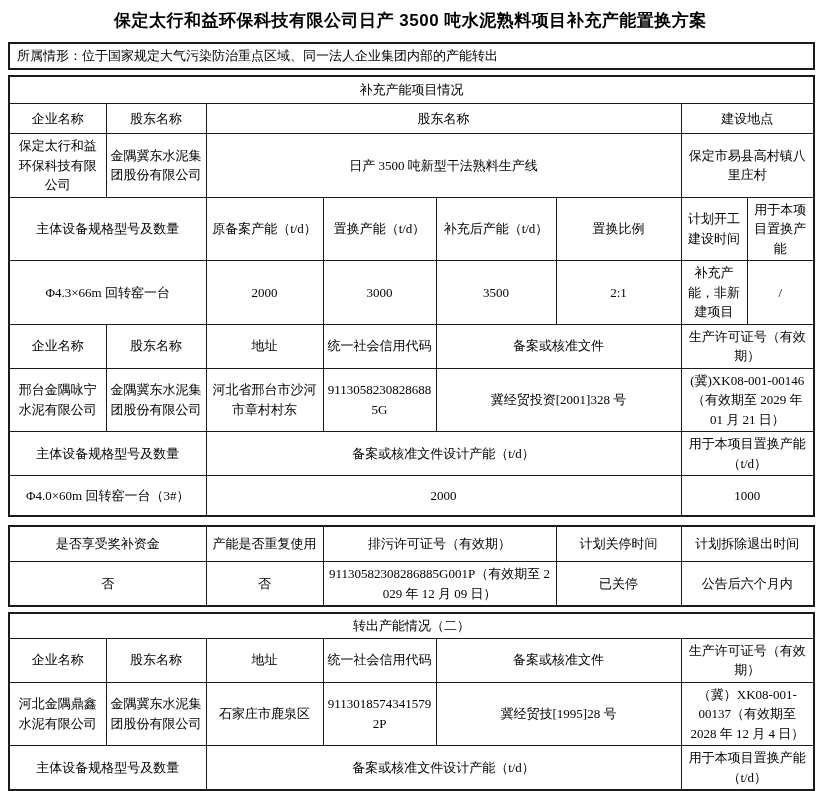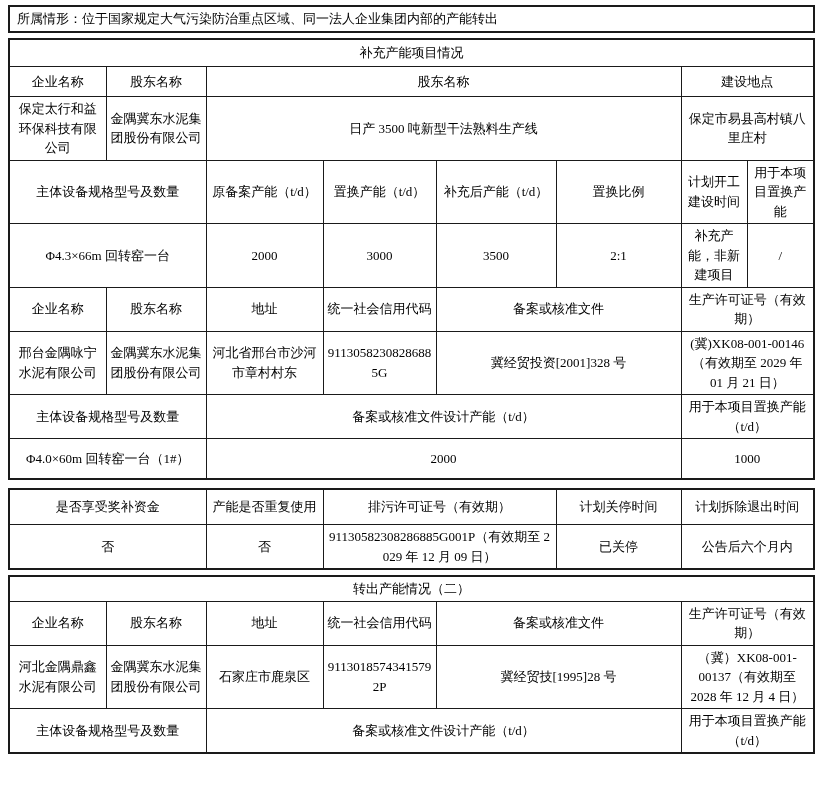--- a/index.html
+++ b/index.html
@@ -71,20 +71,21 @@
     pointer-events: none;
     opacity: 0.95;
   }
   .watermark svg { display: block; }
 </style>
 </head>
 <body>
 
 <div class="page">
 
+  <div class="doc-title">保定太行和益环保科技有限公司日产 3500 吨水泥熟料项目补充产能置换方案</div>
 
   <table>
     <colgroup>
         <col style="width:805px">
       </colgroup>
     <tbody>
         <tr style="height:25px">
       <td class="left">所属情形：位于国家规定大气污染防治重点区域、同一法人企业集团内部的产能转出</td>
     </tr>
   </tbody>
@@ -152,21 +153,21 @@
       <td class="code">91130582308286885G</td>
       <td colspan="2">冀经贸投资[2001]328 号</td>
       <td colspan="2">(冀)XK08-001-00146（有效期至 2029 年 01 月 21 日）</td>
     </tr>
     <tr style="height:36px">
       <td colspan="2">主体设备规格型号及数量</td>
       <td colspan="4">备案或核准文件设计产能（t/d）</td>
       <td colspan="2">用于本项目置换产能（t/d）</td>
     </tr>
     <tr style="height:40px">
-      <td colspan="2">Φ4.0×60m 回转窑一台（1#）</td>
+      <td colspan="2">Φ4.0×60m 回转窑一台（3#）</td>
       <td colspan="4">2000</td>
       <td colspan="2">1000</td>
     </tr>
   </tbody>
     </table>
 
   <div class="gap7"></div>
 
   <table>
     <colgroup>

